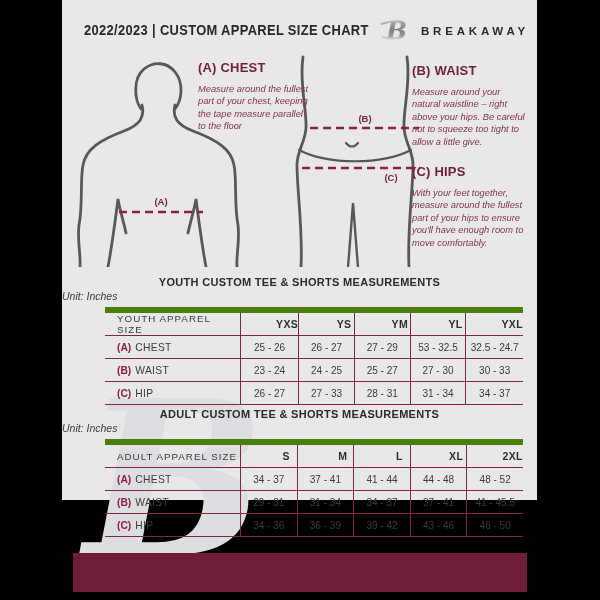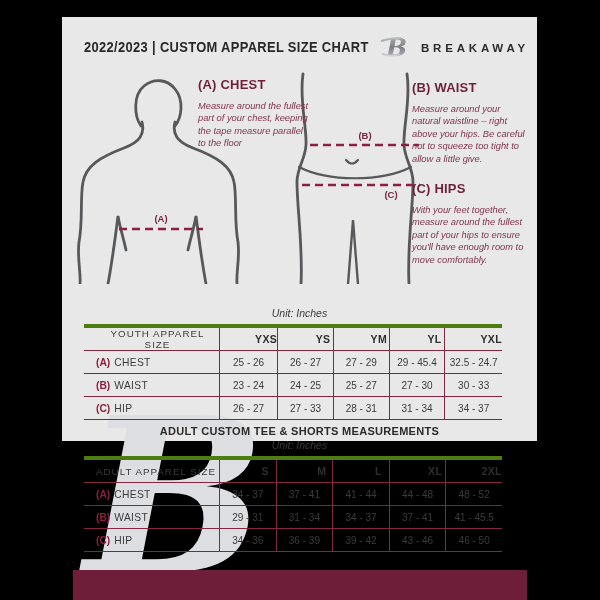--- a/index.html
+++ b/index.html
@@ -1,18 +1,18 @@
 <!DOCTYPE html>
 <html><head>
 <meta charset="utf-8">
 <style>
   html,body{margin:0;padding:0;background:#000;}
   .stage{position:relative;width:600px;height:600px;background:#000;overflow:hidden;
          font-family:"Liberation Sans",sans-serif;}
-  .doc{position:absolute;left:62px;top:0;width:475px;height:424px;background:#e8e8e9;margin-top:17px;}
+  .doc{position:absolute;left:62px;top:0;width:475px;height:500px;background:#e8e8e9;}
 
   
   .title{position:absolute;left:22px;top:21px;font-size:15px;font-weight:800;color:#282828;
          letter-spacing:.4px;white-space:nowrap;transform:scaleX(.86);transform-origin:left top;}
   .logo{position:absolute;left:317px;top:15px;width:30px;height:30px;}
   .brand{position:absolute;left:359px;top:25px;font-size:11.5px;font-weight:700;
          letter-spacing:3.8px;color:#2b2b2b;white-space:nowrap;}
 
   
   .fig{position:absolute;}
@@ -23,29 +23,29 @@
   .guide{position:absolute;z-index:2;}
   .guide h3{margin:0 0 8px 0;font-size:13px;font-weight:800;color:#6f1f3a;letter-spacing:.2px;}
   .guide p{margin:0;font-size:9.3px;font-style:italic;color:#82334c;line-height:1.34;}
   .g-chest{left:136px;top:60px;width:112px;}
   .g-waist{left:350px;top:63px;width:118px;}
   .g-hips{left:350px;top:164px;width:118px;}
 
   
   .sec-title{position:absolute;left:0;width:475px;text-align:center;font-size:11px;
              font-weight:700;color:#2b2b2b;letter-spacing:.3px;z-index:2;}
-  .sec-unit{position:absolute;left:0;width:475px;text-align:center;font-size:10.5px;
+  .sec-unit{position:absolute;left:0;width:475px;font-size:10.5px;
             font-style:italic;color:#3a3a3a;z-index:2;}
   .t-youth-title{top:276px;} .t-youth-unit{top:290px;}
   .t-adult-title{top:408px;} .t-adult-unit{top:422px;}
 
   
-  .size-table{position:absolute;left:22px;width:418px;display:grid;
+  .size-table{position:absolute;left:43px;width:418px;display:grid;
               grid-template-columns:135px repeat(5,1fr);grid-auto-rows:23px;
-              border-top:4px solid #4d7c0f;z-index:2;text-align:center;}
+              border-top:6px solid #4d7c0f;z-index:2;}
   .tbl-youth{top:307px;} .tbl-adult{top:439px;}
   .c{display:flex;align-items:center;justify-content:center;font-size:10px;color:#3b3b3b;
      border-bottom:1.6px solid #84263f;}
   .c.v{border-left:1.2px solid #84263f;}
   .c.first{justify-content:flex-start;padding-left:12px;}
   .c.hdr{font-weight:700;font-size:10.5px;color:#2e2e2e;letter-spacing:.4px;padding-left:35px;}
   .c.hdr-first{font-weight:400;font-size:9.8px;letter-spacing:1px;color:#3a3a3a;}
   .pfx{color:#8e1f40;font-weight:800;margin-right:4px;font-size:10.3px;}
   .lbl{color:#3b3b3b;font-size:10.3px;letter-spacing:.3px;}
 
@@ -109,37 +109,38 @@
       <h3>(B) WAIST</h3>
       <p>Measure around your natural waistline – right above your hips. Be careful not to squeeze too tight to allow a little give.</p>
     </div>
     <div class="guide g-hips">
       <h3>(C) HIPS</h3>
       <p>With your feet together, measure around the fullest part of your hips to ensure you'll have enough room to move comfortably.</p>
     </div>
 
     <div class="watermark">B</div>
 
+    <div class="sec-title t-youth-title">YOUTH CUSTOM TEE &amp; SHORTS MEASUREMENTS</div>
     <div class="sec-unit t-youth-unit">Unit: Inches</div>
     <div class="size-table tbl-youth">
       <div class="c first hdr-first">YOUTH APPAREL SIZE</div>
       <div class="c v hdr">YXS</div>
       <div class="c v hdr">YS</div>
       <div class="c v hdr">YM</div>
       <div class="c v hdr">YL</div>
       <div class="c v hdr">YXL</div>
 
       <div class="c first">
         <span class="pfx">(A)</span>
         <span class="lbl">CHEST</span>
       </div>
       <div class="c v">25 - 26</div>
       <div class="c v">26 - 27</div>
       <div class="c v">27 - 29</div>
-      <div class="c v">29 - 45.4</div>
+      <div class="c v">53 - 32.5</div>
       <div class="c v">32.5 - 24.7</div>
 
       <div class="c first">
         <span class="pfx">(B)</span>
         <span class="lbl">WAIST</span>
       </div>
       <div class="c v">23 - 24</div>
       <div class="c v">24 - 25</div>
       <div class="c v">25 - 27</div>
       <div class="c v">27 - 30</div>

